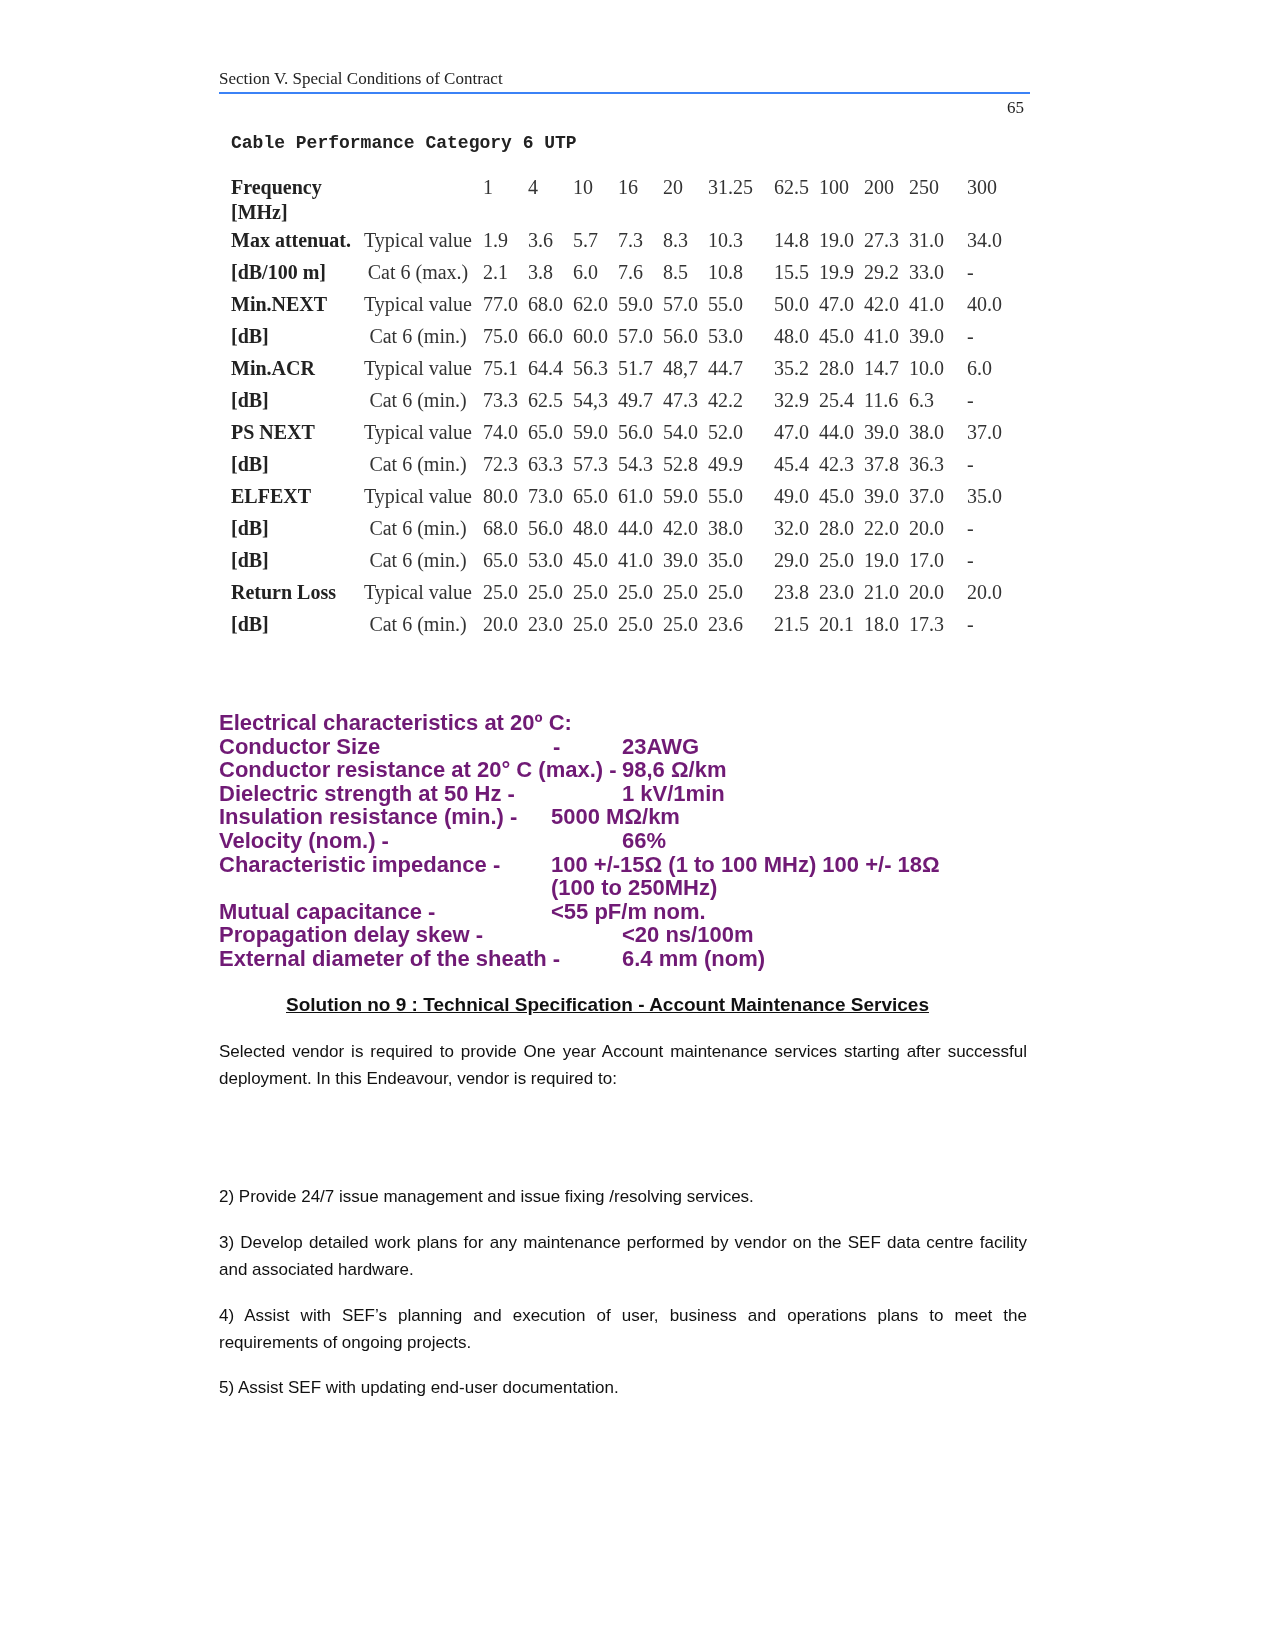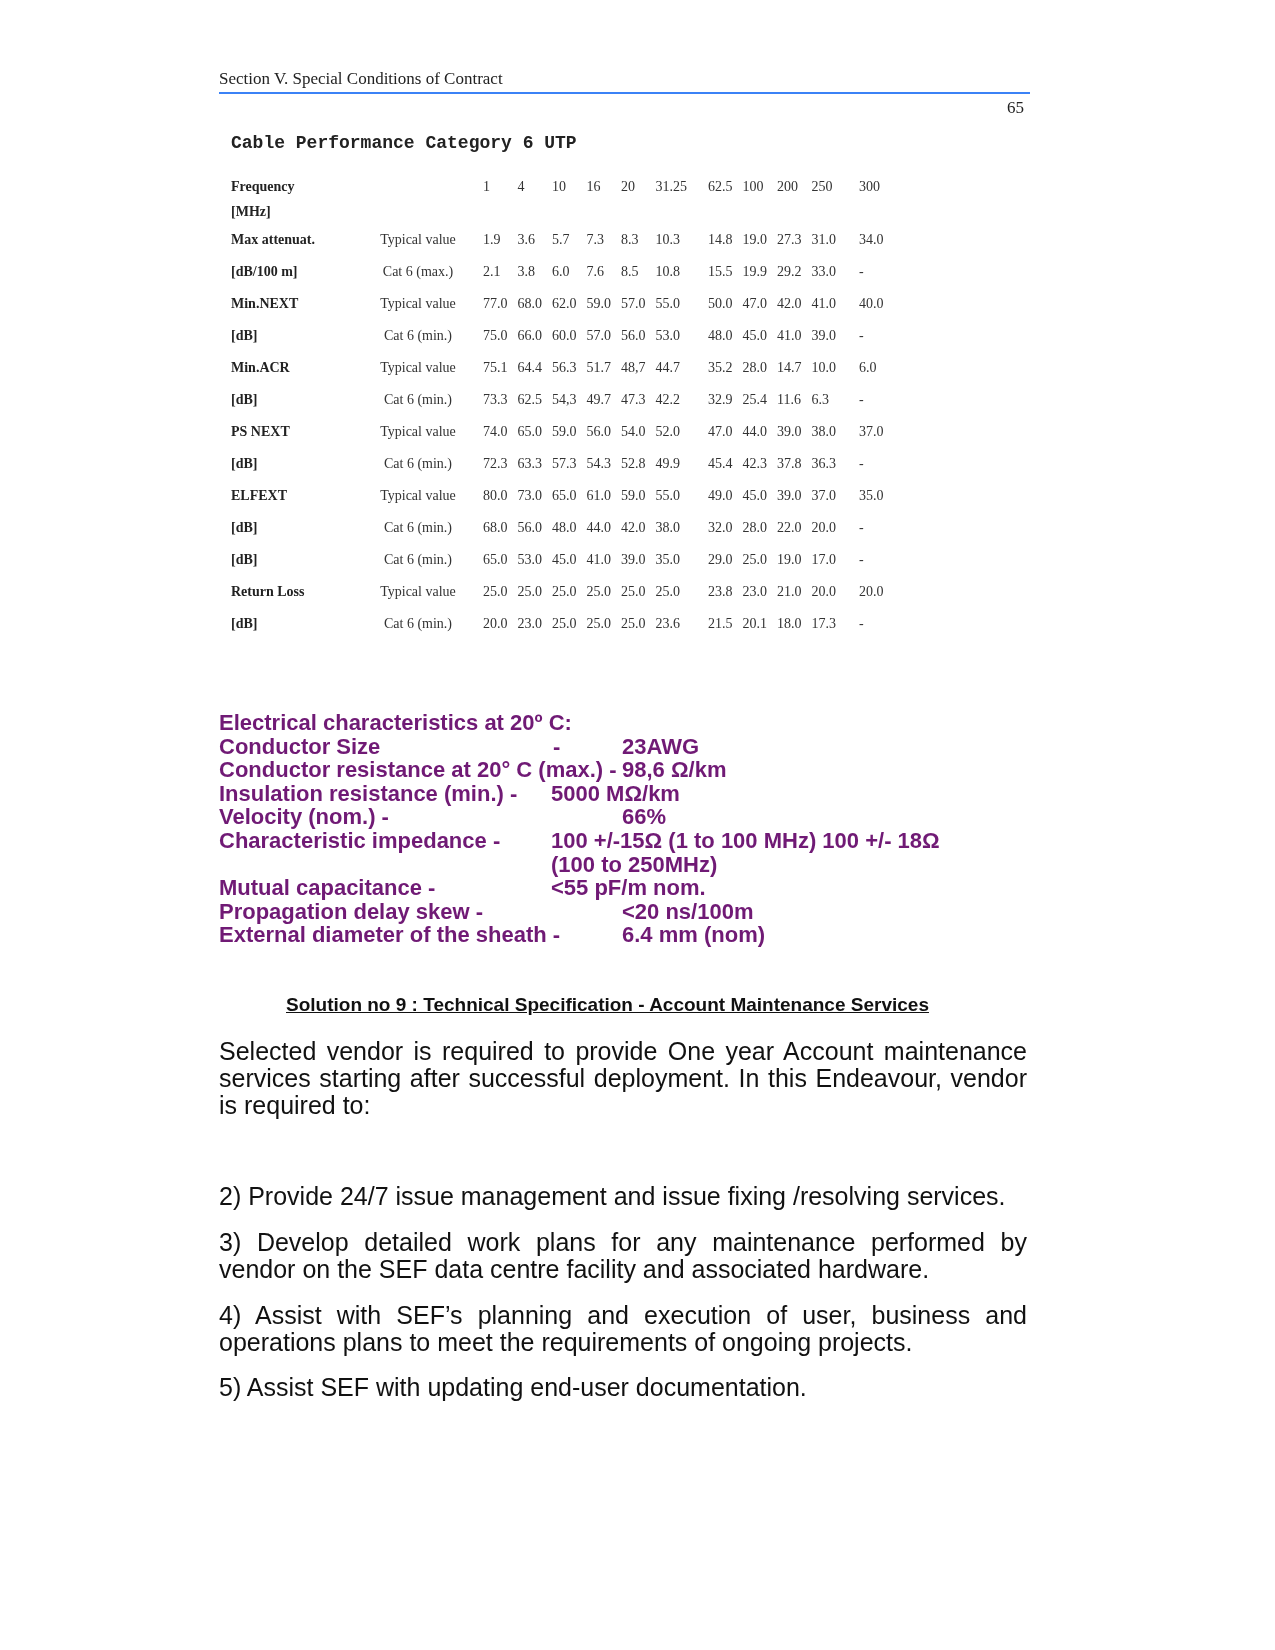--- a/index.html
+++ b/index.html
@@ -5,41 +5,41 @@
   html, body { margin: 0; padding: 0; background: #ffffff; }
   body { width: 1275px; height: 1650px; position: relative; overflow: hidden; color: #111; }
   .page { position: absolute; left: 0; top: 0; width: 1275px; height: 1650px; }
 
   .header { position: absolute; left: 219px; top: 68px; width: 811px; height: 24px; border-bottom: 2px solid #3b82f6; font-family: "Liberation Serif", serif; font-size: 17px; color: #222; }
   .header .left { position: absolute; left: 0; top: 1px; }
   .header .right { position: absolute; right: 6px; top: 1px; margin-top: 29px; }
 
   .table-title { position: absolute; left: 231px; top: 133px; font-family: Liberation Mono, monospace; font-weight: bold; font-size: 18px; color: #222; }
 
-  table.perf { position: absolute; left: 226px; top: 174px; border-collapse: collapse; font-family: "Liberation Serif", serif; font-size: 14px; color: #333; }
+  table.perf { position: absolute; left: 226px; top: 174px; border-collapse: collapse; font-family: "Liberation Serif", serif; font-size: 20px; color: #333; }
   table.perf td { padding: 0 5px; height: 32px; vertical-align: middle; white-space: nowrap; }
   table.perf td.pname { font-weight: bold; color: #222; width: 122px; }
   table.perf td.ptype { width: 110px; text-align: center; }
   table.perf td.num { text-align: left; }
   table.perf tr.freq td { height: 26px; }
   table.perf tr.freq2 td { height: 24px; }
   table.perf td.gap { padding-left: 16px; }
   table.perf td.c300 { padding-left: 18px; }
 
   .elec { position: absolute; left: 219px; top: 711px; font-family: "Liberation Sans", sans-serif; font-size: 22px; color: #701a75; line-height: 23.6px; font-weight: bold; }
   .elec .row { position: relative; height: 23.6px; width: 760px; }
   .elec .lbl { position: absolute; left: 0; top: 0; white-space: nowrap; }
   .elec .val { position: absolute; top: 0; white-space: nowrap; }
   .elec .v1 { left: 403px; }
   .elec .v2 { left: 332px; }
   .elec .dash { position: absolute; left: 334px; top: 0; }
 
   .sol-title { position: absolute; left: 286px; top: 994px; font-family: "Liberation Sans", sans-serif; font-weight: bold; font-size: 19px; text-decoration: underline; color: #111; }
 
-  .para { position: absolute; left: 219px; width: 808px; font-family: "Liberation Sans", sans-serif; font-size: 25px; line-height: 27px; color: #111; text-align: justify; margin: 0; }
+  .para { position: absolute; left: 219px; width: 808px; font-family: "Liberation Sans", sans-serif; font-size: 17px; line-height: 27px; color: #111; text-align: justify; margin: 0; }
 </style>
 </head>
 <body>
 
 <div class="page">
 
   <div class="header">
     <span class="left">Section V. Special Conditions of Contract</span>
     <span class="right">65</span>
   </div>
@@ -271,20 +271,24 @@
     <div class="row">
       <span class="lbl">Conductor Size</span>
       <span class="dash">-</span>
       <span class="val v1">23AWG</span>
     </div>
     <div class="row">
       <span class="lbl">Conductor resistance at 20° C (max.) -</span>
       <span class="val v1">98,6 Ω/km</span>
     </div>
     <div class="row">
+      <span class="lbl">Dielectric strength at 50 Hz  -</span>
+      <span class="val v1">1 kV/1min</span>
+    </div>
+    <div class="row">
       <span class="lbl">Insulation resistance (min.) -</span>
       <span class="val v2">5000 MΩ/km</span>
     </div>
     <div class="row">
       <span class="lbl">Velocity (nom.) -</span>
       <span class="val v1">66%</span>
     </div>
     <div class="row">
       <span class="lbl">Characteristic impedance -</span>
       <span class="val v2">100 +/-15Ω (1 to 100 MHz) 100 +/- 18Ω</span>

